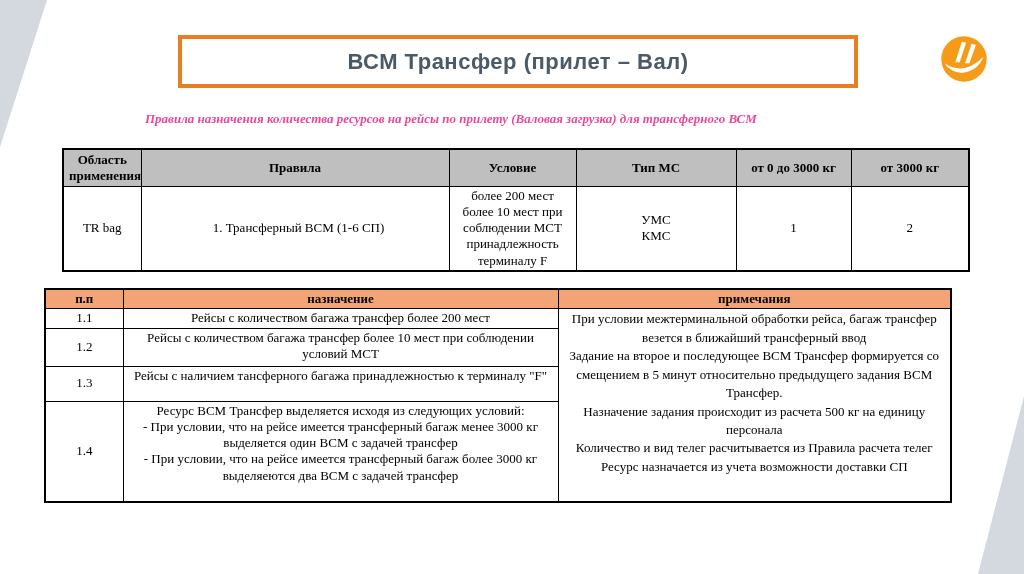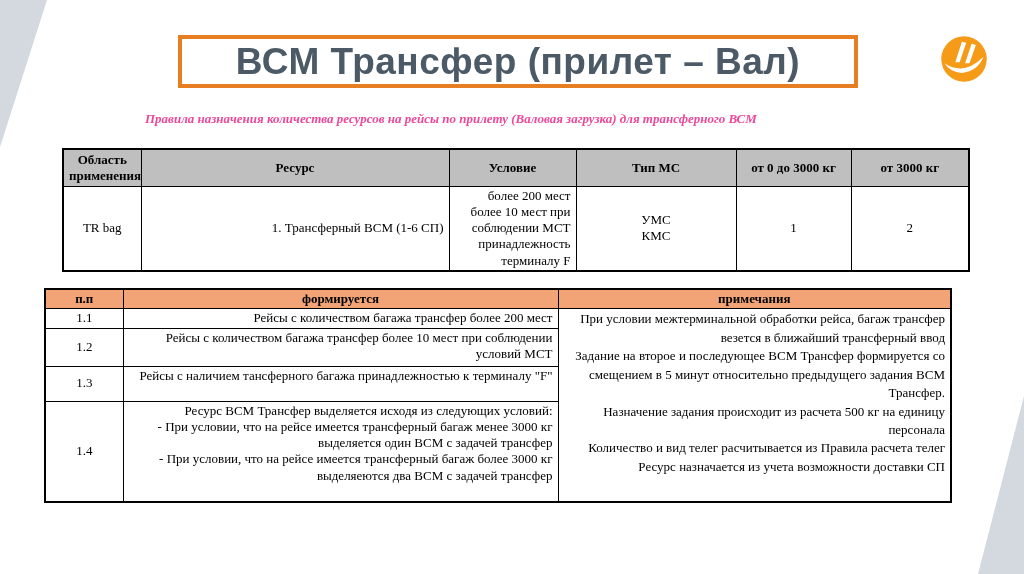--- a/index.html
+++ b/index.html
@@ -14,36 +14,36 @@
   }
   .tri-br {
     position:absolute; right:0; bottom:0; width:46px; height:178px;
     background:#d3d9de; clip-path:polygon(100% 0,100% 100%,0 100%);
   }
   .title-box {
     position:absolute; left:178px; top:35px; width:672px; height:45px;
     border:4px solid #e87e22; background:#fff;
     display:flex; align-items:center; justify-content:center;
     font-family:"Liberation Sans", sans-serif; font-weight:bold;
-    font-size:37px; color:#4b5a66; letter-spacing:0.5px;
+    font-size:22px; color:#4b5a66; letter-spacing:0.5px;
   }
   .logo { position:absolute; left:938px; top:33px; width:52px; height:52px; }
   .subtitle {
     position:absolute; left:145px; top:111px; width:740px;
     font-style:italic; font-weight:bold; font-size:13px; color:#ec4899;
   }
   table { border-collapse:collapse; table-layout:fixed; font-size:13px; line-height:1.25; }
   .t1 { position:absolute; left:62px; top:148px; width:906px; border:2px solid #000; }
   .t2 { position:absolute; left:44px; top:288px; width:906px; border:2px solid #000; }
   td,th { border:1px solid #000; padding:1px 5px; overflow:hidden; }
   th { font-weight:bold; text-align:center; vertical-align:middle; }
   .hdr-gray  { background:#bfbfbf; }
   .hdr-peach { background:#f2a477; }
   .c  { text-align:center; vertical-align:middle; }
-  .l  { text-align:right; }
+  .l  { text-align:center; }
   .vm { vertical-align:middle;padding-left:12px; }
   .vt { vertical-align:top; }
   .pre { white-space:pre-line; }
   .t1 .hrow { height:37px; }
   .t1 .brow { height:81px; }
   .t2 .hrow  { height:19px; }
   .t2 .row11 { height:16px; }
   .t2 .row12 { height:38px;margin-left:16px; }
   .t2 .row13 { height:35px; }
   .t2 .row14 { height:101px; }
@@ -77,21 +77,21 @@
       <col style="width:78px">
         <col style="width:308px">
         <col style="width:127px">
       <col style="width:160px">
         <col style="width:115px">
         <col style="width:118px">
     </colgroup>
     <tbody>
         <tr class="hrow">
       <th class="hdr-gray">Область применения</th>
-      <th class="hdr-gray">Ресурс</th>
+      <th class="hdr-gray">Правила</th>
       <th class="hdr-gray">Условие</th>
       <th class="hdr-gray">Тип МС</th>
       <th class="hdr-gray">от 0 до 3000 кг</th>
       <th class="hdr-gray">от 3000 кг</th>
     </tr>
     <tr class="brow">
       <td class="c">TR bag</td>
       <td class="l vm">1. Трансферный ВСМ (1-6 СП)</td>
       <td class="l vt pre">более 200 мест
 более 10 мест при соблюдении МСТ принадлежность терминалу F</td>
@@ -105,21 +105,21 @@
 
   <table class="t2">
     <colgroup>
       <col style="width:78px">
         <col style="width:435px">
         <col style="width:393px">
     </colgroup>
     <tbody>
         <tr class="hrow">
       <th class="hdr-peach">п.п</th>
-      <th class="hdr-peach">формируется</th>
+      <th class="hdr-peach">назначение</th>
       <th class="hdr-peach">примечания</th>
     </tr>
     <tr class="row11">
       <td class="c">1.1</td>
       <td class="l vt">Рейсы с количеством багажа трансфер более 200 мест</td>
       <td class="l vt pre notes-cell" rowspan="4">При условии межтерминальной обработки рейса, багаж трансфер везется в ближайший трансферный ввод
 Задание на второе и последующее ВСМ Трансфер формируется со смещением в 5 минут относительно предыдущего задания ВСМ Трансфер.
 Назначение задания происходит из расчета 500 кг на единицу персонала
 Количество и вид телег расчитывается из Правила расчета телег
 Ресурс назначается из учета возможности доставки СП</td>

